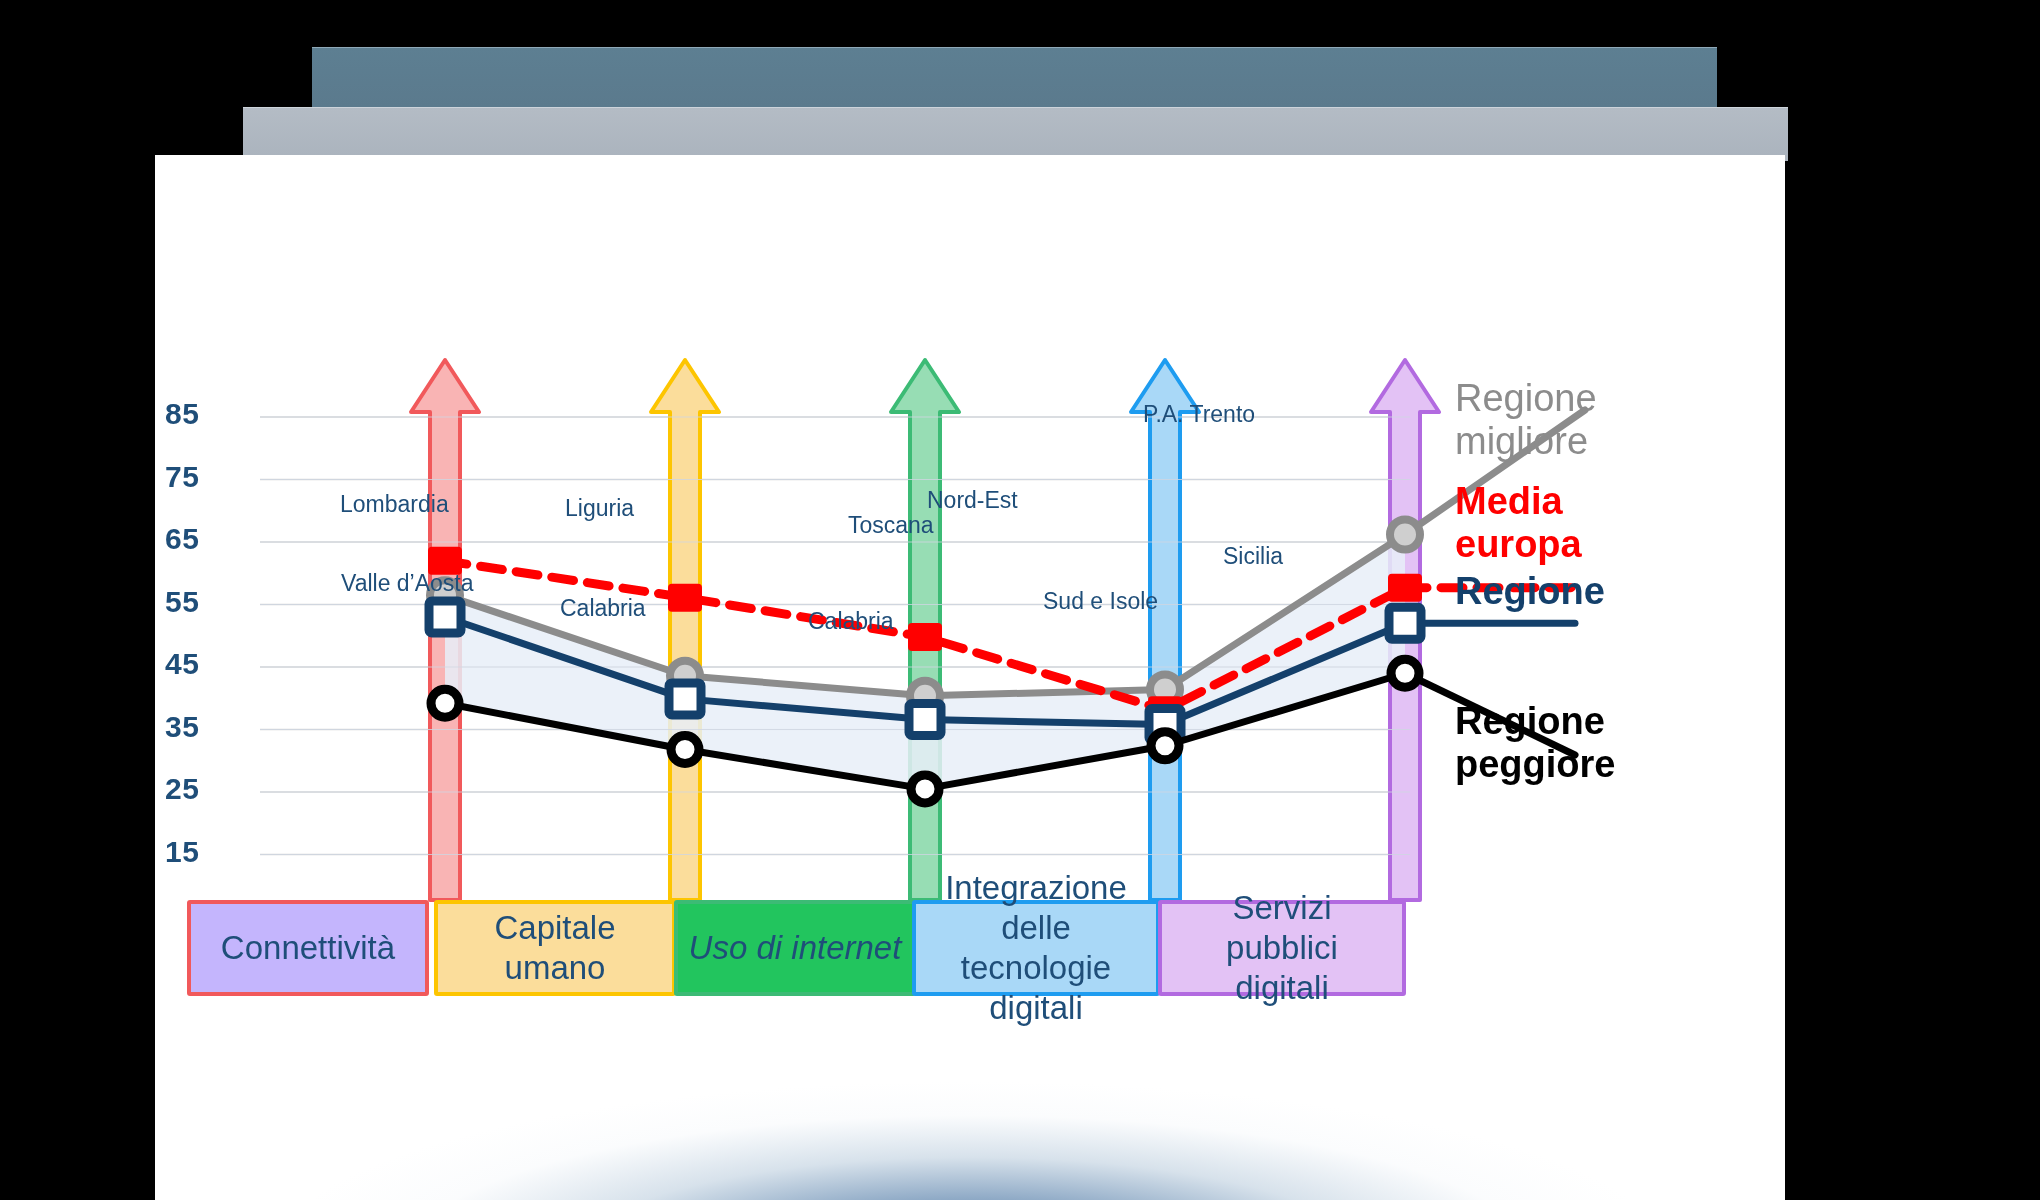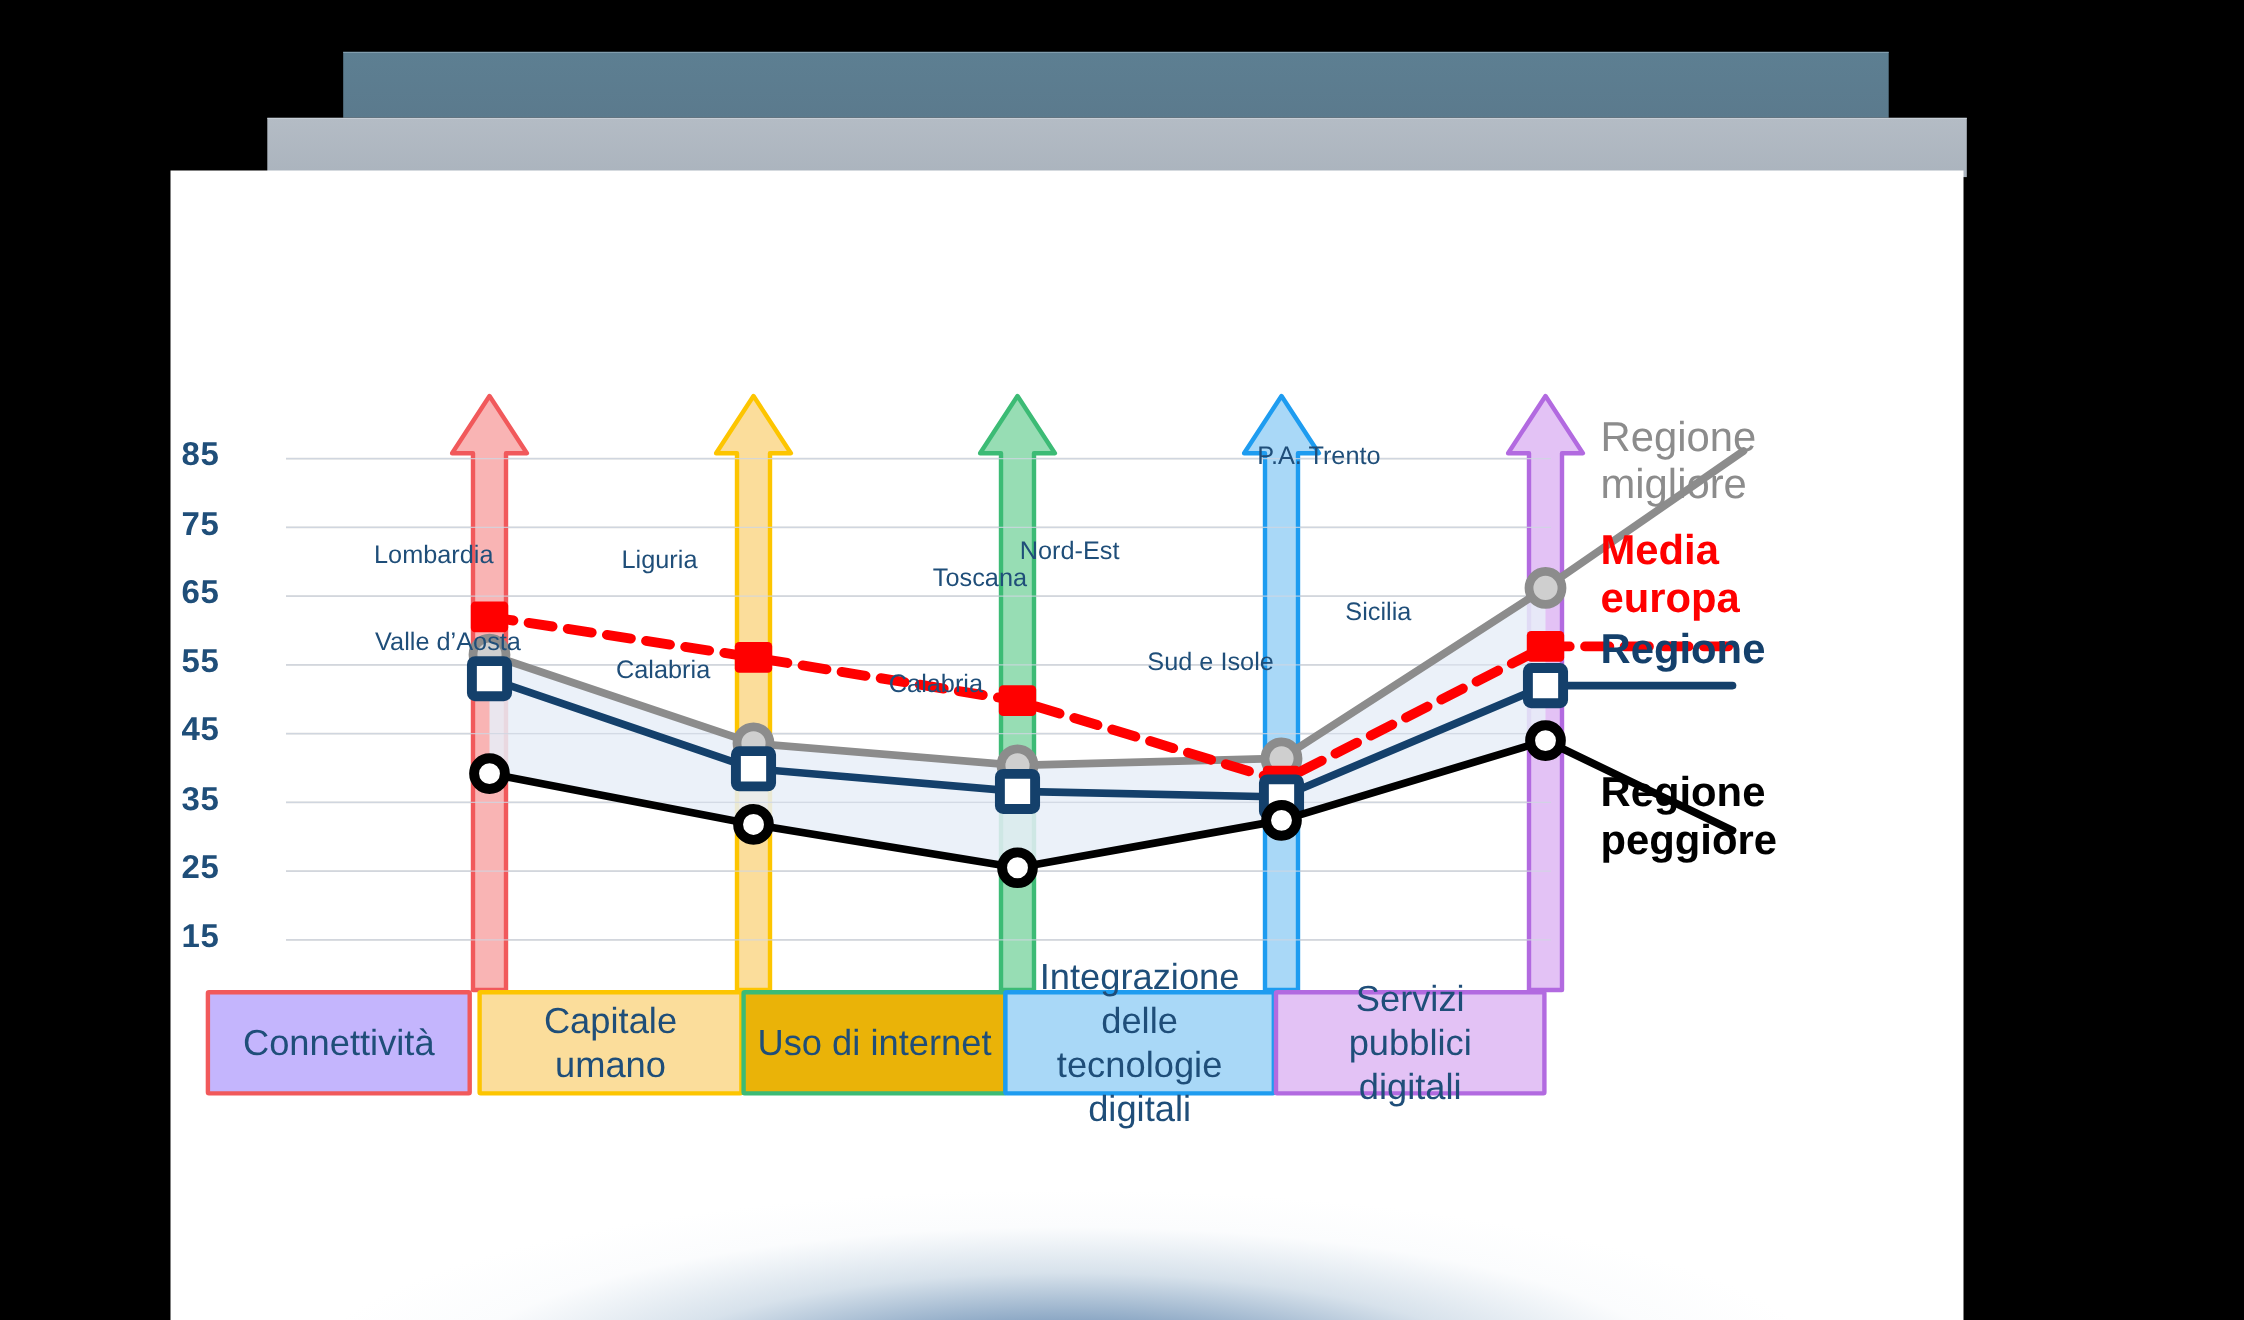--- a/index.html
+++ b/index.html
@@ -172,21 +172,21 @@
           <div class="legend-lbl" style="left: 1300px; top: 415px; color: rgb(20, 64, 107);"><span>Regione</span></div>
           <div class="legend-lbl" style="left: 1300px; top: 545px; color: rgb(0, 0, 0);"><span>Regione</span><br><span>peggiore</span></div>
         </div>
       <div id="cat-layer">
           <div class="catbox" style="left: 32px; top: 745px; width: 242px; height: 96px; background: #c4b5fd; border: 4px solid rgb(241, 89, 91);">
             <span style="white-space: pre-line;">Connettività</span>
           </div>
           <div class="catbox" style="left: 279px; top: 745px; width: 242px; height: 96px; background: rgb(251, 221, 155); border: 4px solid rgb(253, 197, 0);">
             <span style="white-space: pre-line;">Capitale umano</span>
           </div>
-          <div class="catbox" style="left: 519px; top: 745px; width: 242px; height: 96px; background: #eab308; border: 4px solid rgb(60, 187, 117);">
+          <div class="catbox" style="left: 519px; top: 745px; width: 242px; height: 96px; background: #22c55e; border: 4px solid rgb(60, 187, 117); font-style: italic;">
             <span style="white-space: pre-line;">Uso di internet</span>
           </div>
           <div class="catbox" style="left: 757px; top: 745px; width: 248px; height: 96px; background: rgb(169, 216, 247); border: 4px solid rgb(30, 156, 240);">
             <span style="white-space: pre-line;">Integrazione delle
 tecnologie digitali</span>
           </div>
           <div class="catbox" style="left: 1003px; top: 745px; width: 248px; height: 96px; background: rgb(227, 194, 245); border: 4px solid rgb(178, 106, 224);">
             <span style="white-space: pre-line;">Servizi pubblici
 digitali</span>
           </div>

